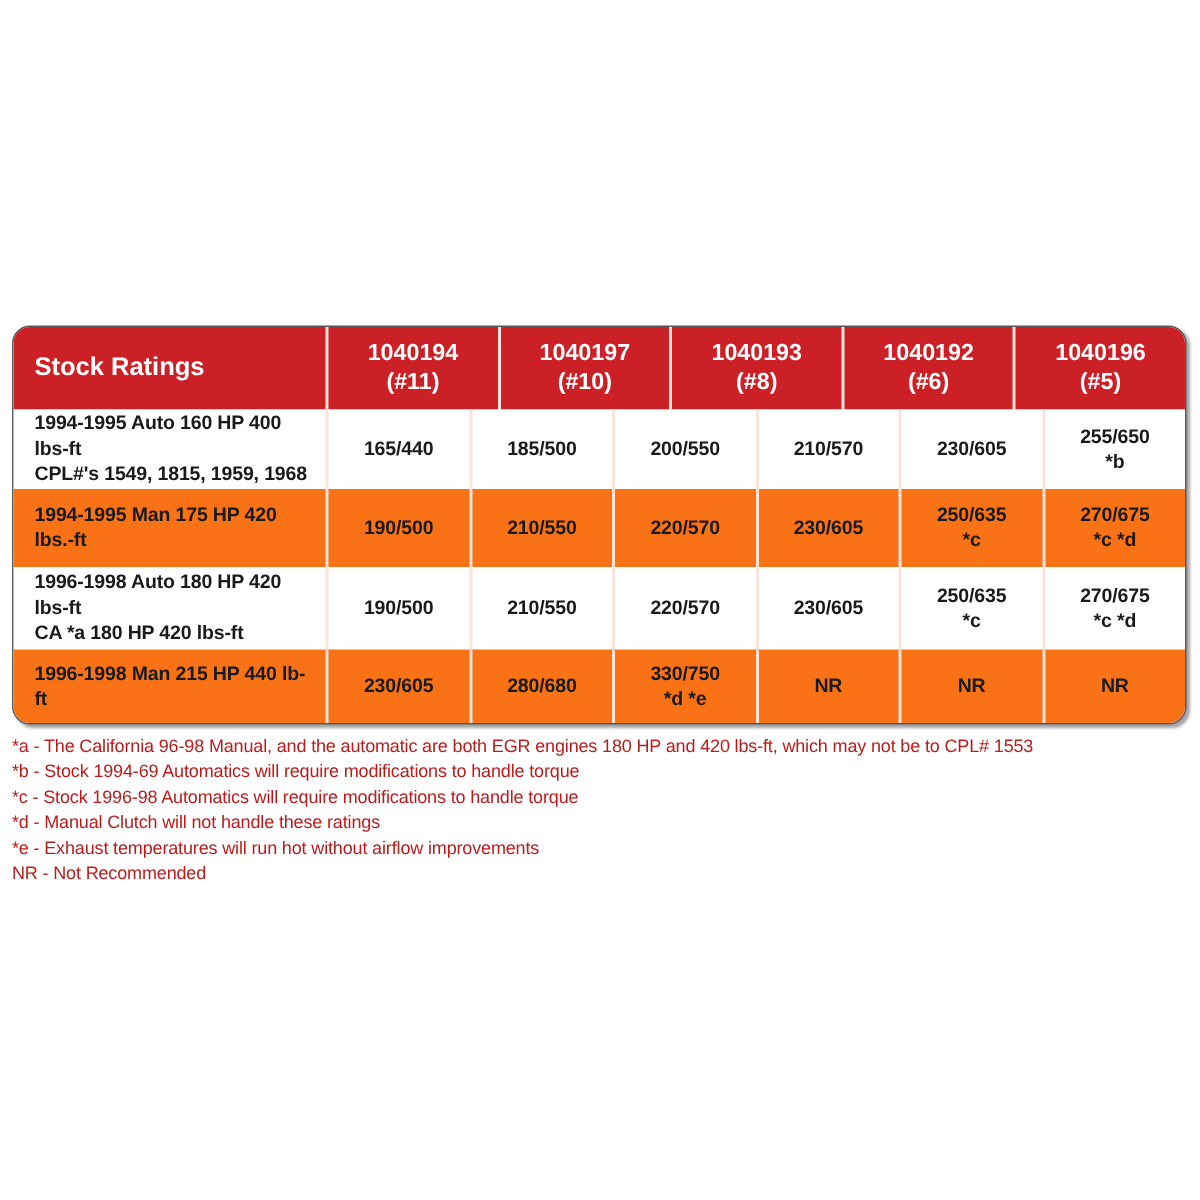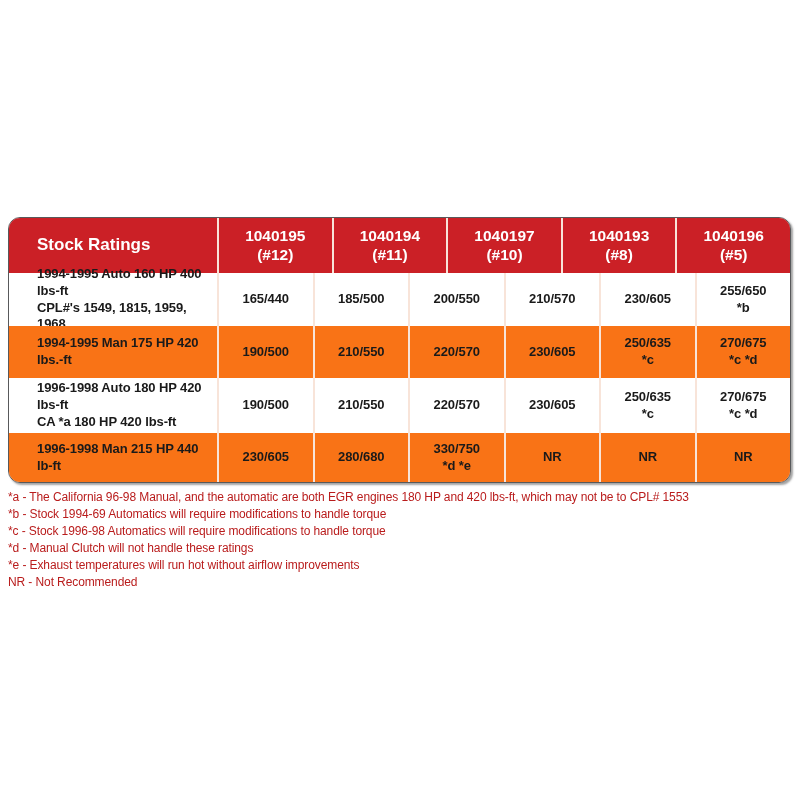--- a/index.html
+++ b/index.html
@@ -40,21 +40,21 @@
     font-size: 13px;
     line-height: 1.3;
     letter-spacing: -0.1px;
     white-space: pre-line;
     color: #1a1a1a;
   }
   .label-col {
     flex: 0 0 208px;
     justify-content: flex-start;
     text-align: left;
-    padding-left: 28px;
+    padding-left: 14px;
     padding-right: 6px;
     border-left: none;
   }
   .header .cell {
     color: #ffffff;
     font-size: 15.5px;
     line-height: 1.2;
     letter-spacing: 0;
   }
   .header .label-col { font-size: 17px; }
@@ -73,28 +73,28 @@
     white-space: nowrap;
   }
 </style>
 </head>
 <body>
 
 <div class="ratings-table">
 
   <div class="trow header">
     <div class="cell label-col">Stock Ratings</div>
-    <div class="cell">1040195
-(#12)</div>
     <div class="cell">1040194
 (#11)</div>
     <div class="cell">1040197
 (#10)</div>
     <div class="cell">1040193
 (#8)</div>
+    <div class="cell">1040192
+(#6)</div>
     <div class="cell">1040196
 (#5)</div>
   </div>
 
   <div class="trow r1 white">
     <div class="cell label-col">1994-1995 Auto 160 HP 400 lbs-ft
 CPL#'s 1549, 1815, 1959, 1968</div>
     <div class="cell">165/440</div>
     <div class="cell">185/500</div>
     <div class="cell">200/550</div>

